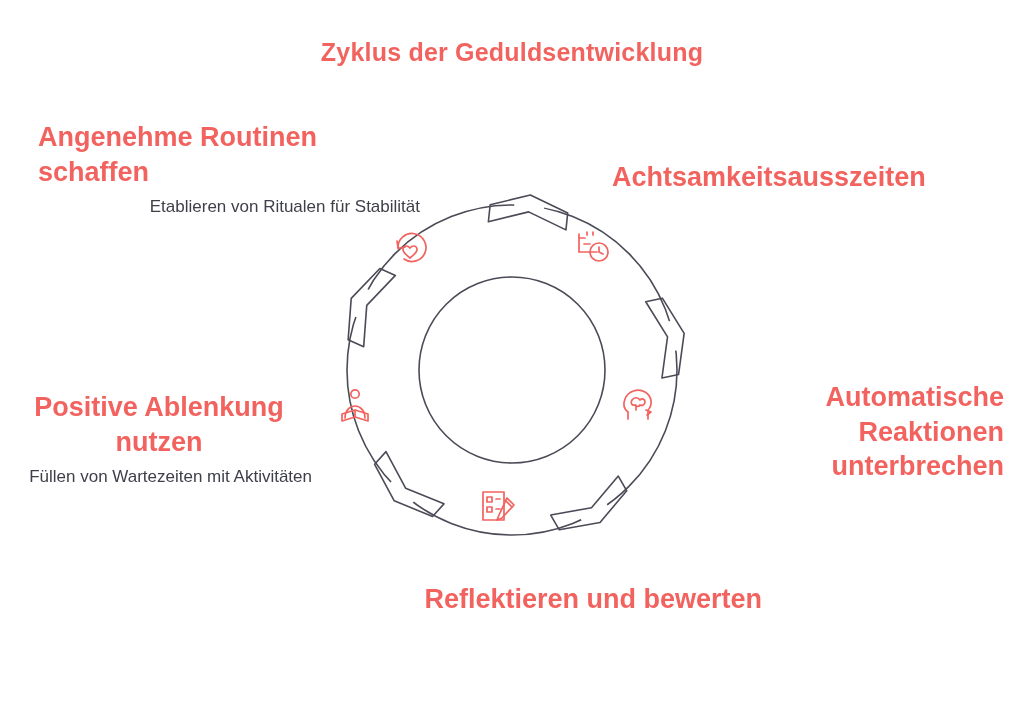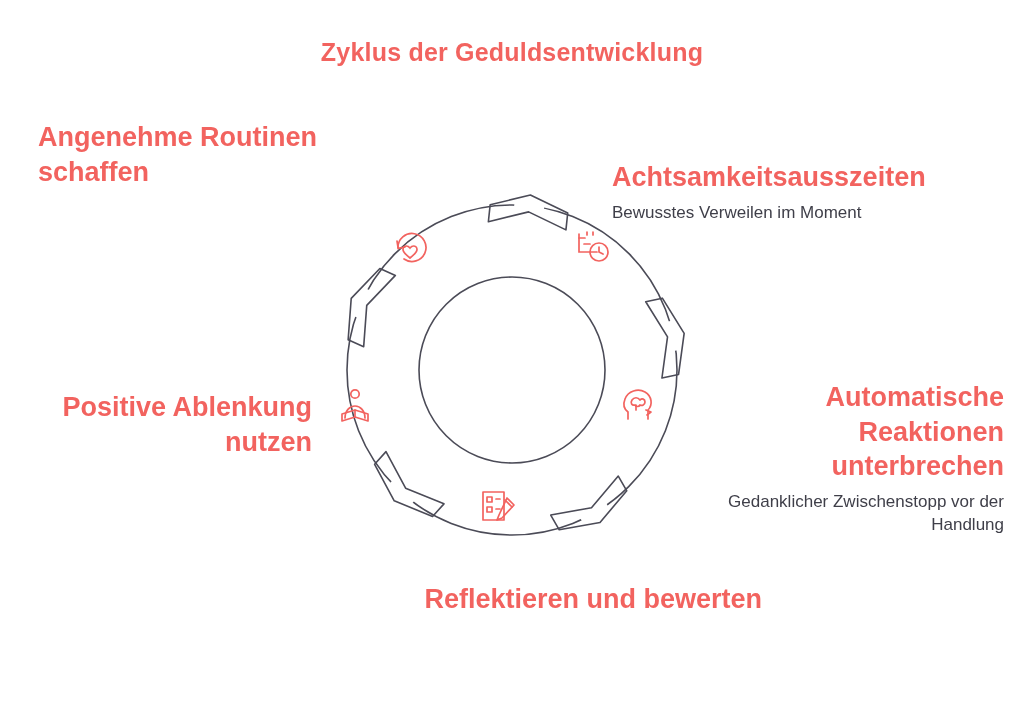--- a/index.html
+++ b/index.html
@@ -72,21 +72,21 @@
     text-align: left;
     margin-top: 40px;
   }
 
   #lbl-distraction {
     left: 0px;
     top: 390px;
     width: 312px;
     text-align: right;
   }
-  #lbl-distraction .heading { text-align: right; padding-left: 6px; }
+  #lbl-distraction .heading { text-align: center; padding-left: 6px; }
 
   #lbl-auto {
     left: 704px;
     top: 380px;
     width: 300px;
     text-align: right;
   }
 
   #lbl-reflect {
     left: 262px;
@@ -182,33 +182,33 @@
       <path d="M16 9 L20 9"></path>
       <rect x="7" y="17" width="5" height="5"></rect>
       <path d="M16 19 L20 19"></path>
       <path d="M27 8 L34 15 L22 28 L17 30 L19 25 Z"></path>
       <path d="M25 10 L32 17"></path>
     </g>
   </svg>
 
   <div class="label" id="lbl-routines">
     <p class="heading">Angenehme Routinen schaffen</p>
+    <p class="desc">Etablieren von Ritualen für Stabilität</p>
   </div>
 
   <div class="label" id="lbl-mindful">
     <p class="heading">Achtsamkeitsausszeiten</p>
-    <p class="desc">Bewusstes Verweilen im Moment</p>
   </div>
 
   <div class="label" id="lbl-distraction">
     <p class="heading">Positive Ablenkung nutzen</p>
+    <p class="desc">Füllen von Wartezeiten mit Aktivitäten</p>
   </div>
 
   <div class="label" id="lbl-auto">
     <p class="heading">Automatische Reaktionen unterbrechen</p>
-    <p class="desc">Gedanklicher Zwischenstopp vor der Handlung</p>
   </div>
 
   <div class="label" id="lbl-reflect">
     <p class="heading">Reflektieren und bewerten</p>
   </div>
 
 </div>
 
 </body></html>

